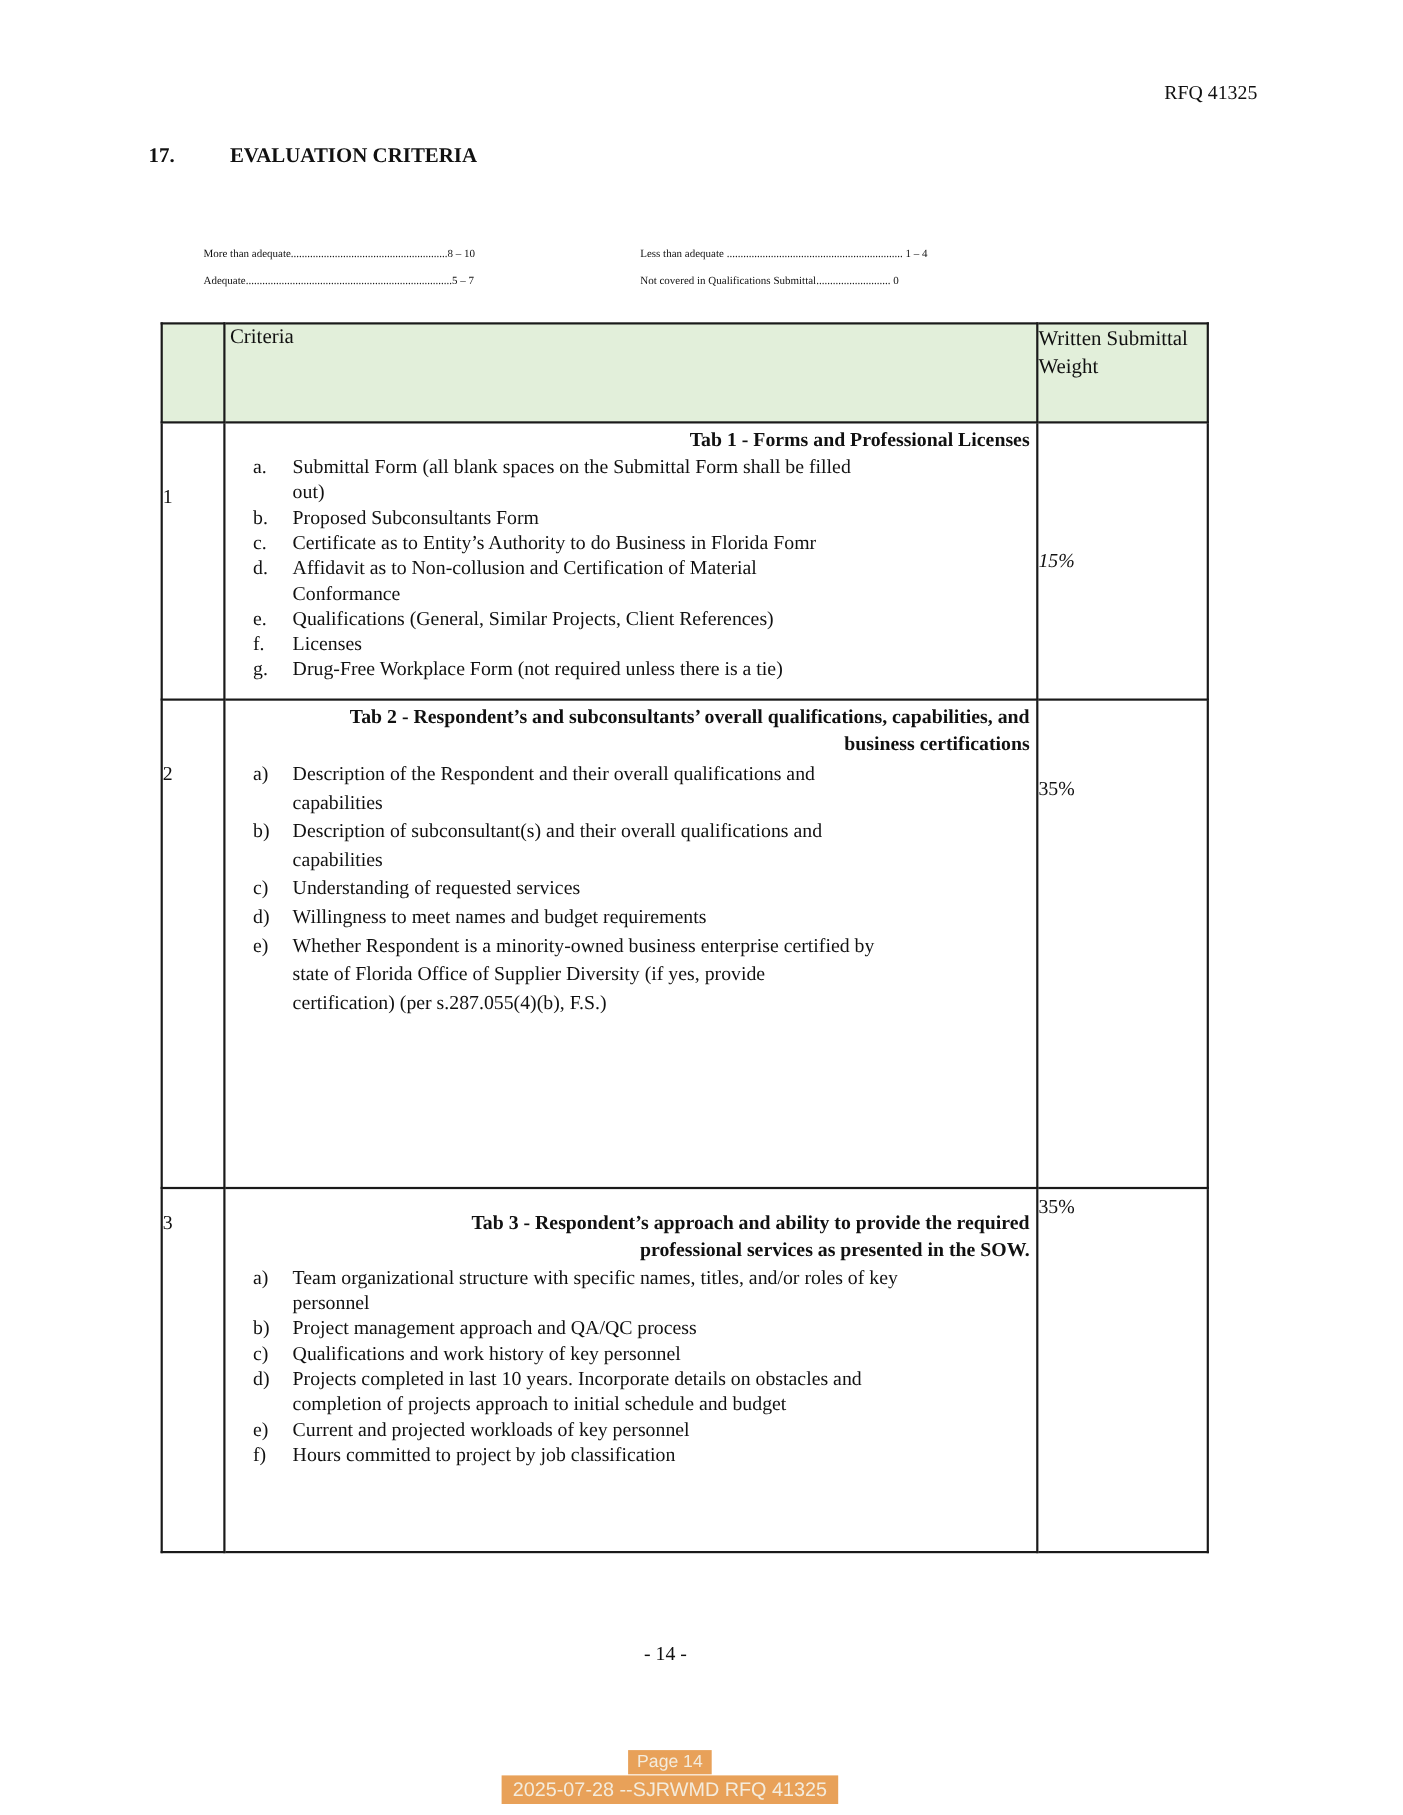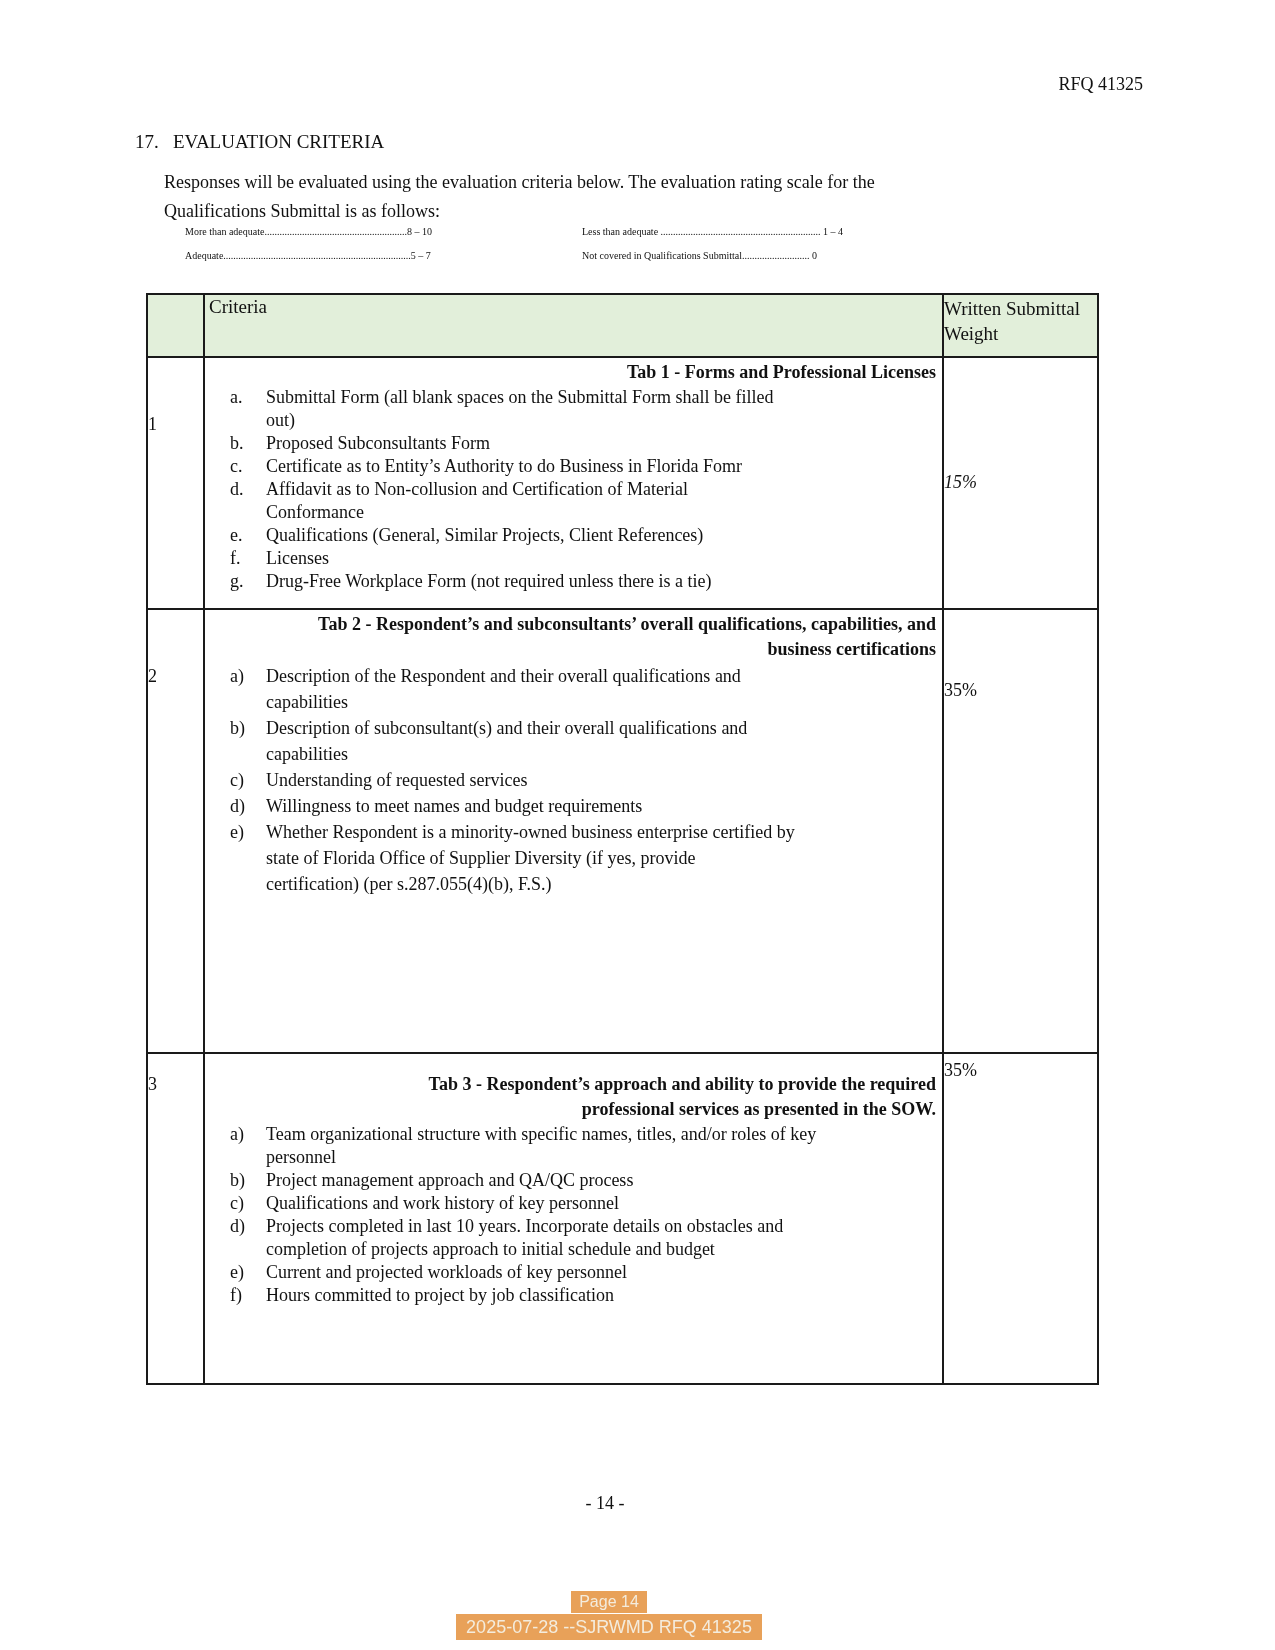--- a/index.html
+++ b/index.html
@@ -18,21 +18,21 @@
     font-family:"Liberation Serif", serif;
     color:var(--ink);
     overflow:hidden;
   }
   .doc-ref{
     position:absolute;top:74px;left:0;width:1143px;
     text-align:right;font-size:18px;
   }
   .section-heading{
     position:absolute;top:131px;left:135px;
-    display:flex;font-weight:normal;font-size:19px;
+    display:flex;font-weight:bold;font-size:19px;gap:36px;
   }
   .section-heading .num{width:38px;}
   .intro{
     position:absolute;top:168px;left:164px;width:900px;
     font-size:18px;line-height:29px;
   }
   .rating-scale{
     position:absolute;top:220px;left:185px;
     display:flex;font-size:10px;line-height:24px;
   }
@@ -44,21 +44,21 @@
     width:951px;border-collapse:collapse;table-layout:fixed;
   }
   table.criteria-table td,table.criteria-table th{
     border:2px solid var(--border);
     vertical-align:top;
     font-weight:normal;text-align:left;
   }
   col.c-num{width:57px;}
   col.c-criteria{width:739px;}
   col.c-weight{width:155px;}
-  tr.hdr th{background:var(--header-bg);height:63px;}
+  tr.hdr th{background:var(--header-bg);height:90px;}
   th.h-criteria{font-weight:bold;font-size:19px;padding:1px 4px;}
   th.h-weight{font-weight:bold;font-size:19px;text-align:center;line-height:25px;padding-top:1px;}
   tr.r1 td{height:252px;}
   tr.r2 td{height:444px;}
   tr.r3 td{height:331px;}
   td.num-cell{text-align:center;font-size:18px;}
   tr.r1 td.num-cell{padding-top:56px;}
   tr.r2 td.num-cell{padding-top:56px;}
   tr.r3 td.num-cell{padding-top:20px;}
   td.weight-cell{text-align:center;font-size:18px;}
@@ -98,24 +98,20 @@
 
 <div class="page">
 
   <div class="doc-ref">RFQ 41325</div>
 
   <div class="section-heading">
     <span class="num">17.</span>
     <span>EVALUATION CRITERIA</span>
   </div>
 
-  <div class="intro">
-    <div>Responses will be evaluated using the evaluation criteria below. The evaluation rating scale for the</div>
-    <div>Qualifications Submittal is as follows:</div>
-  </div>
 
   <div class="rating-scale">
     <div class="col-left">
       <div class="scale-line">More than adequate.........................................................8 – 10</div>
       <div class="scale-line">Adequate...........................................................................5 – 7</div>
     </div>
     <div class="col-right">
       <div class="scale-line">Less than adequate ................................................................ 1 – 4</div>
       <div class="scale-line">Not covered in Qualifications Submittal........................... 0</div>
     </div>

